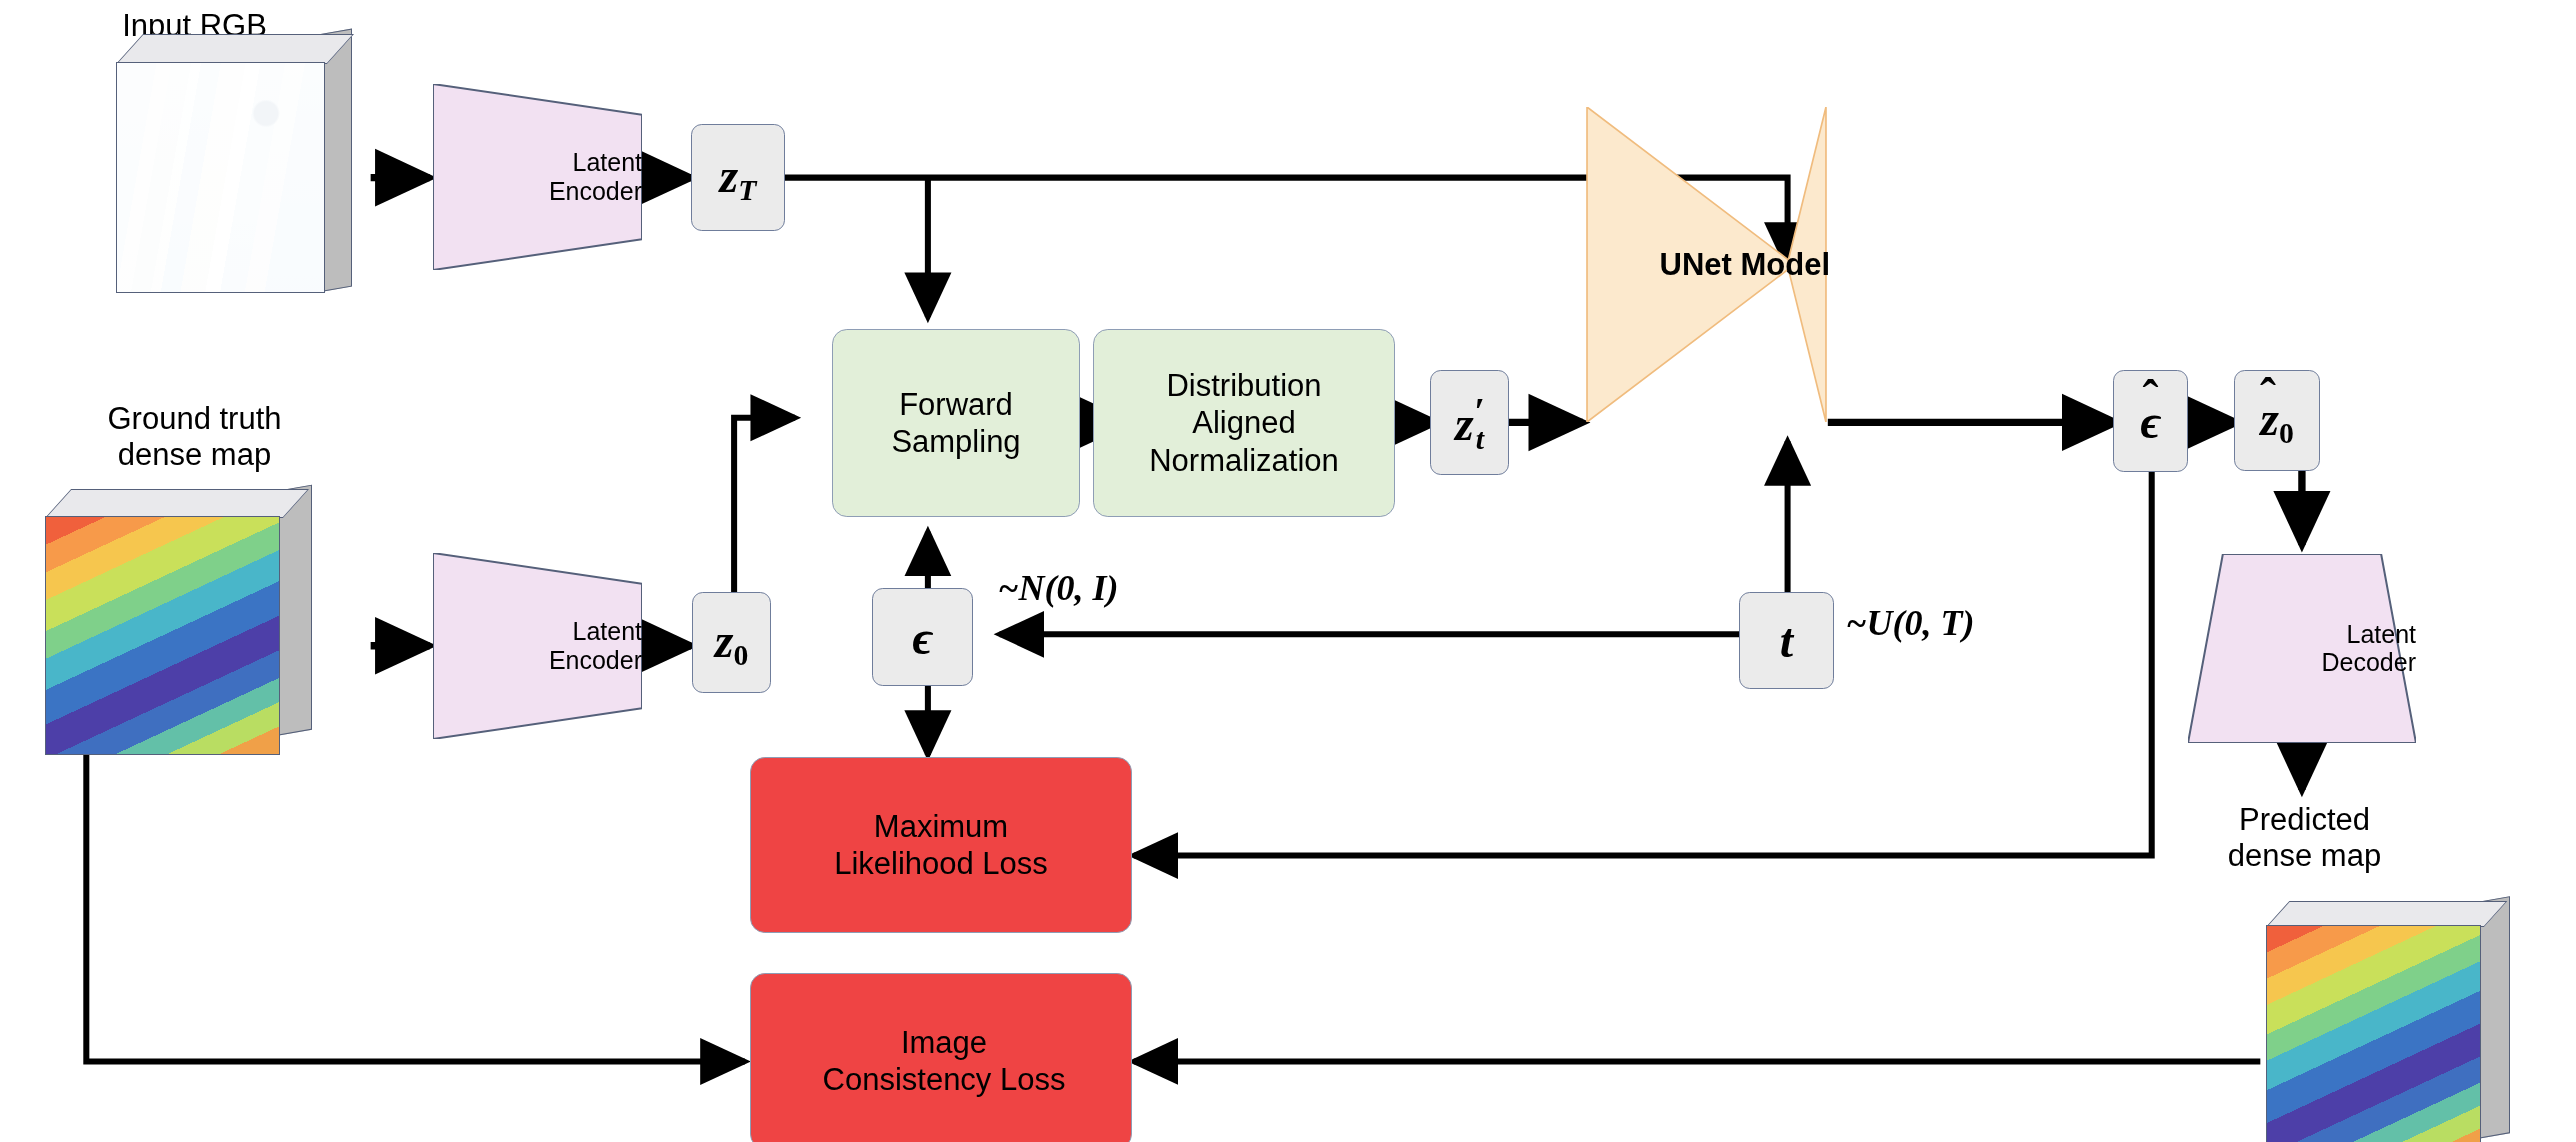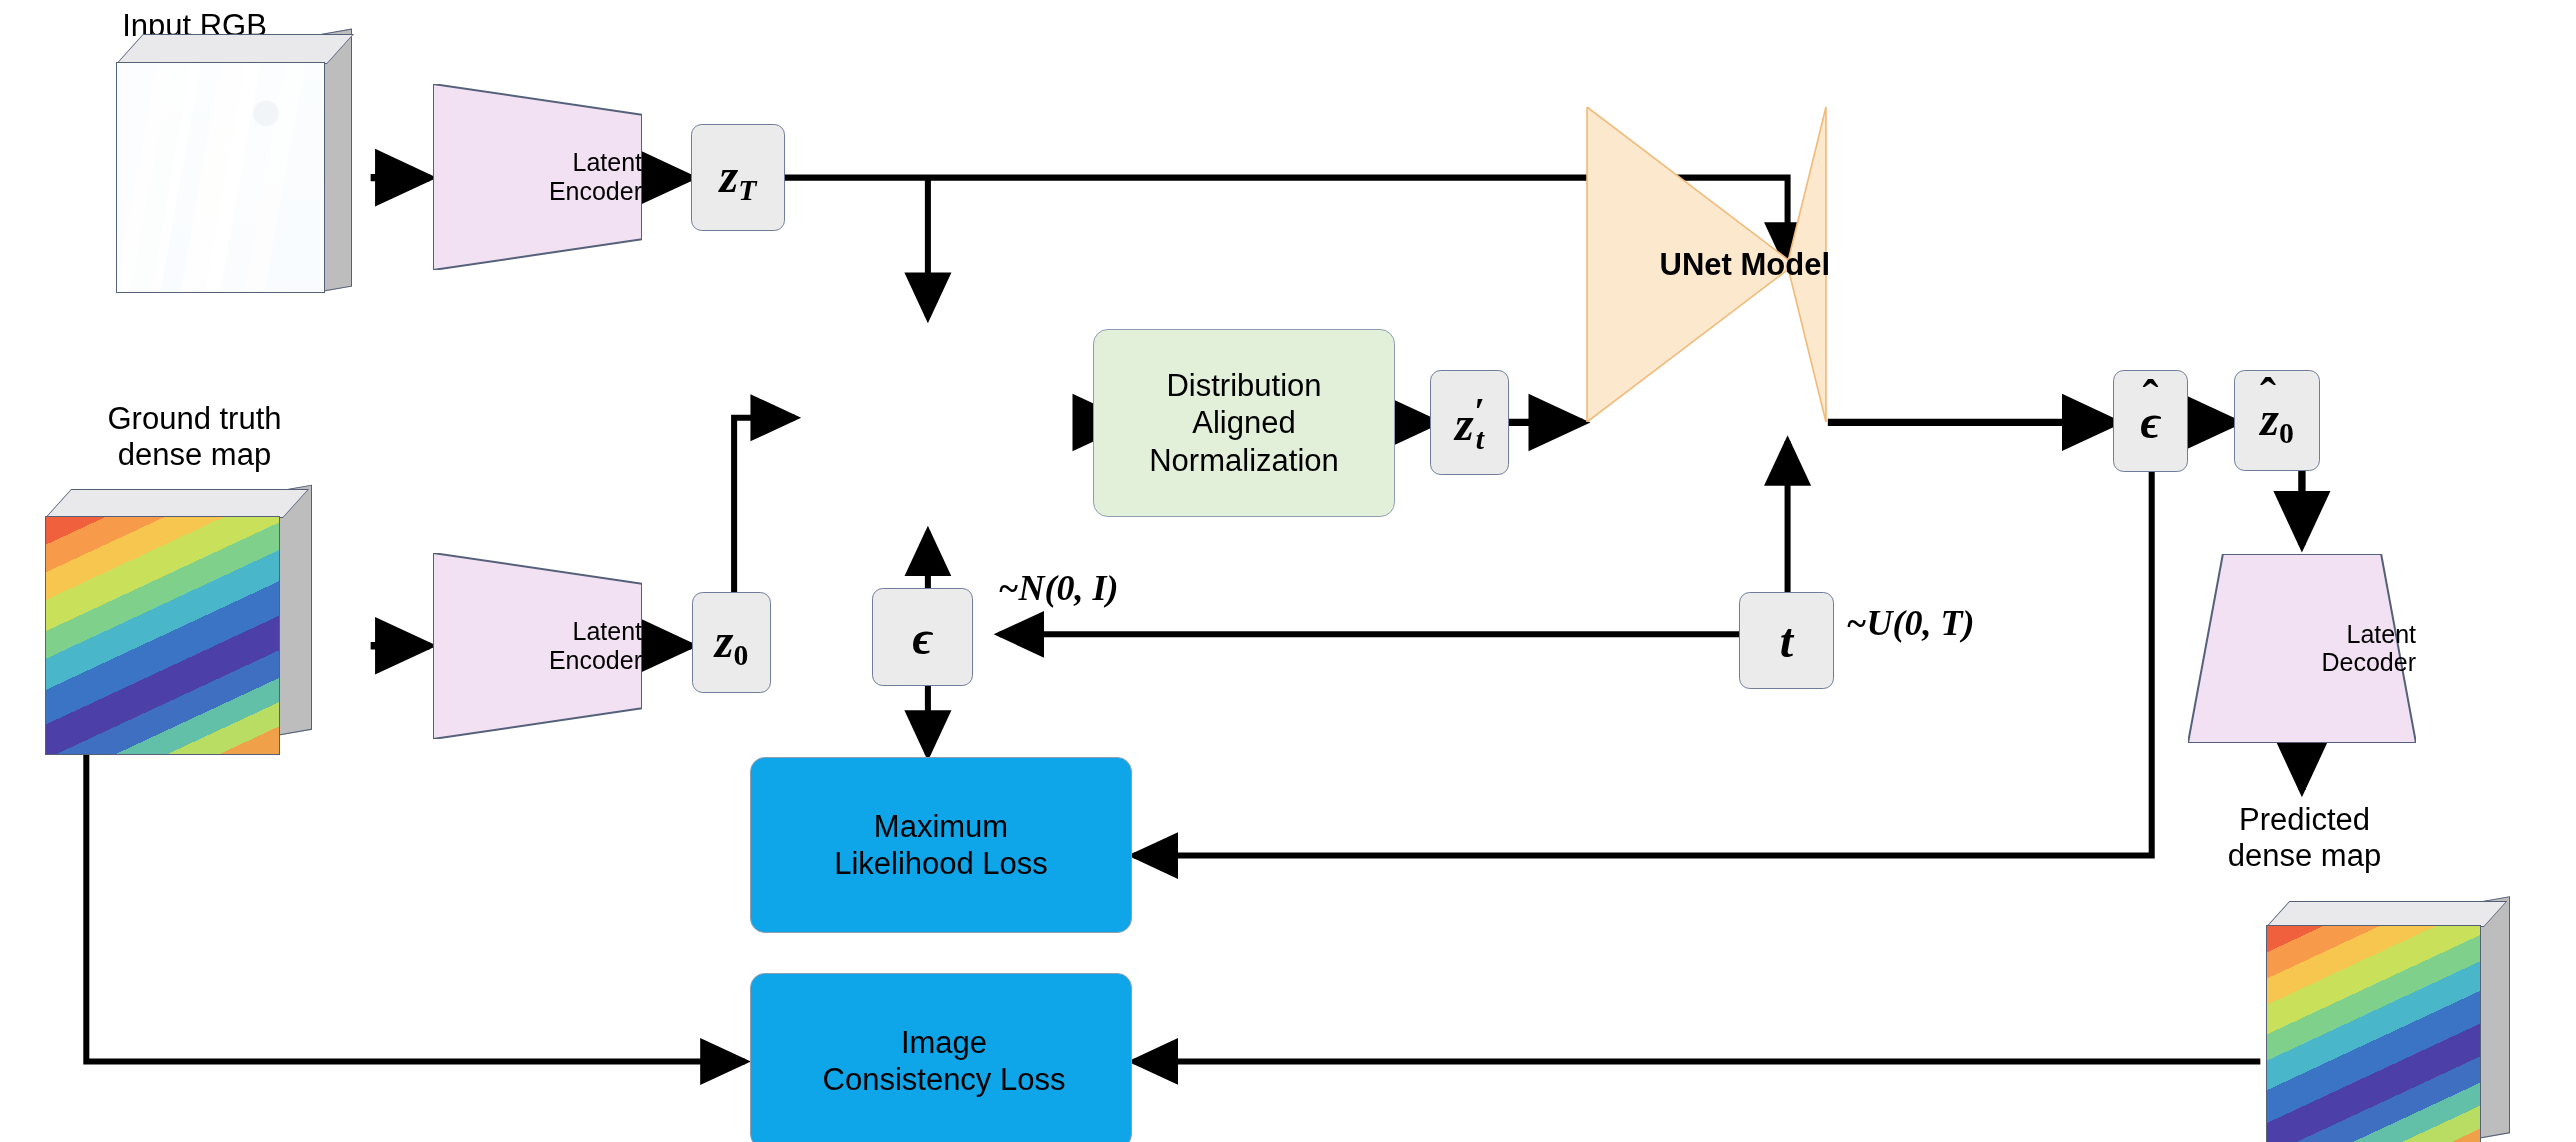--- a/index.html
+++ b/index.html
@@ -42,21 +42,21 @@
   }
 
   
   .rbox{
     position:absolute;border-radius:14.8px;
     display:flex;align-items:center;justify-content:center;
     text-align:center;font-size:31px;line-height:1.2;white-space:pre-line;
     box-sizing:border-box;
   }
   .green{background:#e2efd9;border:1.3px solid #8e9db5;}
-  .blue{background:#0ea5e9;border:1.3px solid #8e9db5;}
+  .blue{background:#ef4444;border:1.3px solid #8e9db5;}
 
   
   .chip{
     position:absolute;background:#ebebeb;border:1.3px solid #6f7d9b;border-radius:10.7px;
     display:flex;align-items:center;justify-content:center;
     font-family:"Liberation Serif","DejaVu Serif",serif;
     font-weight:bold;font-style:italic;color:#000;box-sizing:border-box;
   }
   .chip .mj{display:inline-block;position:relative;white-space:nowrap;}
   .sub{font-size:0.62em;vertical-align:-0.28em;font-style:italic;}
@@ -215,20 +215,22 @@
 
   <div style="position:absolute;left:1583px;top:95px;width:247px;height:315px;">
     <svg viewBox="0 0 368 470" preserveAspectRatio="none" width="247" height="315">
       <polygon points="6,0 306,228 306,242 6,470" fill="#fce9cd" stroke="#f0bc7e" stroke-width="2.5"></polygon>
       <polygon points="306,228 362,0 362,470 306,242" fill="#fce9cd" stroke="#f0bc7e" stroke-width="2.5"></polygon>
     </svg>
     <div style="position:absolute;left:0;top:50%;transform:translateY(-50%);
                 width:100%;text-align:right;font-size:31px;font-weight:bold;">UNet Model</div>
   </div>
 
+  <div class="rbox green" style="left:832px;top:317px;width:248px;height:188px;">Forward
+Sampling</div>
 
   <div class="rbox green" style="left:1093px;top:317px;width:302px;height:188px;">Distribution
 Aligned
 Normalization</div>
 
   <div class="rbox blue" style="left:750px;top:745px;width:382px;height:176px;">Maximum
 Likelihood Loss</div>
 
   <div class="rbox blue" style="left:750px;top:961px;width:382px;height:176px;padding-left:6px;">Image
 Consistency Loss</div>

